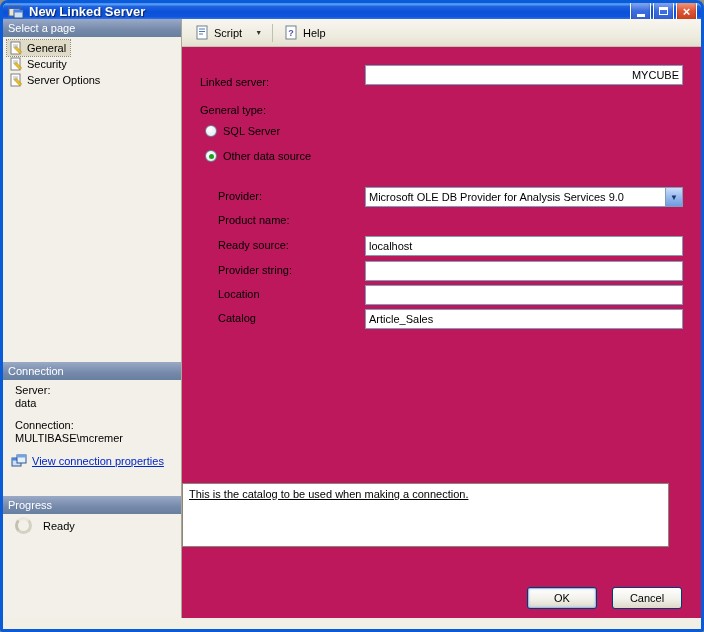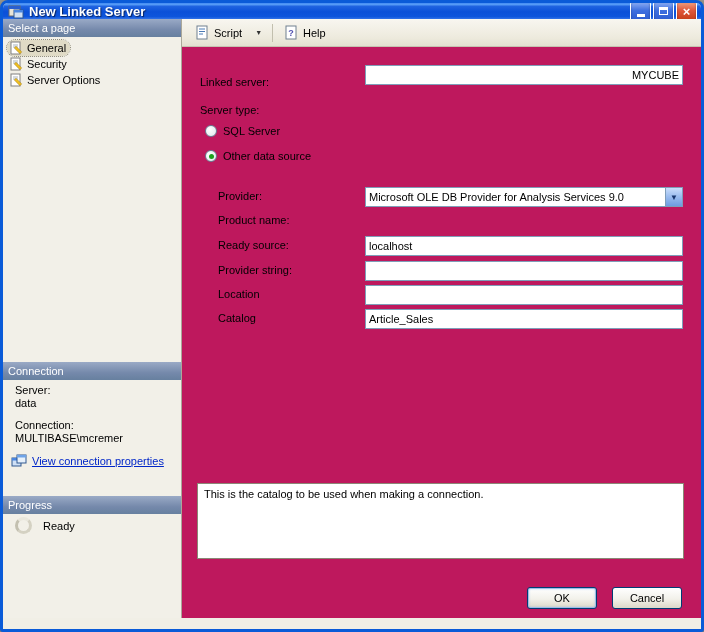--- a/index.html
+++ b/index.html
@@ -29,21 +29,21 @@
   
   .body { display:flex; height:599px; }
   .sidebar { width:179px; position:relative; background:#F2F0E8; border-right:1px solid #ABA89A; flex:none; }
   .panel-header {
     position:absolute; left:0; right:0; height:18px; line-height:18px;
     padding-left:5px; color:#fff; font-size:11px;
     background:linear-gradient(180deg,#9AAAC6 0%,#7589AB 60%,#67809F 100%);
   }
   .page-item { position:absolute; left:4px; display:inline-flex; align-items:center; height:16px; padding:0 4px 0 2px; font-size:11px; color:#000; white-space:nowrap; cursor:default; }
   .page-item .pg-icon { margin-right:4px; flex:none; }
-  .page-item.selected { background:#E0DBC6; outline:1px dotted #8E8B79;border-radius:8px; }
+  .page-item.selected { background:#E0DBC6; outline:1px dotted #8E8B79; }
   .side-label { position:absolute; left:12px; font-size:11px; color:#000; white-space:nowrap; }
   .side-value { position:absolute; left:12px; font-size:11px; color:#000; white-space:nowrap; }
   .conn-link { position:absolute; left:8px; display:flex; align-items:center; cursor:pointer; }
   .conn-link .lnk-icon { margin-right:5px; }
   .conn-link span.txt { font-size:11px; color:#0026C8; text-decoration:underline; white-space:nowrap; }
   .spinner {
     position:absolute; width:17px; height:17px; border-radius:50%;
     border:3px solid #D4D1C2; border-top-color:#E9E7DC; border-left-color:#C3C0B0;
   }
   
@@ -195,21 +195,21 @@
               <rect x="2" y="1" width="10" height="13" fill="#fff" stroke="#708090"></rect>
               <text x="7" y="11" font-size="9" font-weight="bold" text-anchor="middle" fill="#5050B0">?</text>
             </svg>
           <span>Help</span>
         </div>
       </div>
 
       <span class="f-label" style="top:57px; left:18px;">Linked server:</span>
       <input class="f-input" style="top: 46px; text-align: right;" value="MYCUBE">
 
-      <span class="f-label" style="top:85px; left:18px;">Server type:</span>
+      <span class="f-label" style="top:85px; left:18px;">General type:</span>
 
       <div class="radio-row" style="top:106px; left:23px;">
         <span class="radio"></span>
         <span class="rlabel">SQL Server</span>
       </div>
       <div class="radio-row" style="top:131px; left:23px;">
         <span class="radio">
             <span class="dot"></span>
           </span>
         <span class="rlabel">Other data source</span>
@@ -228,21 +228,21 @@
 
       <span class="f-label" style="top:245px; left:36px;">Provider string:</span>
       <input class="f-input" style="top: 242px;" value="">
 
       <span class="f-label" style="top:269px; left:36px;">Location</span>
       <input class="f-input" style="top: 266px;" value="">
 
       <span class="f-label" style="top:293px; left:36px;">Catalog</span>
       <input class="f-input" style="top: 290px;" value="Article_Sales">
 
-      <div class="help-box" style="top:464px; left:15px; width:487px; height:76px;">
+      <div class="help-box" style="top:464px; left:0; width:487px; height:64px;text-decoration:underline;">
         <span>This is the catalog to be used when making a connection.</span>
       </div>
 
       <button class="xp-btn default" style="top:568px; left:345px;">OK</button>
       <button class="xp-btn" style="top:568px; left:430px;">Cancel</button>
 
     </div>
   </div>
 </div>
 

